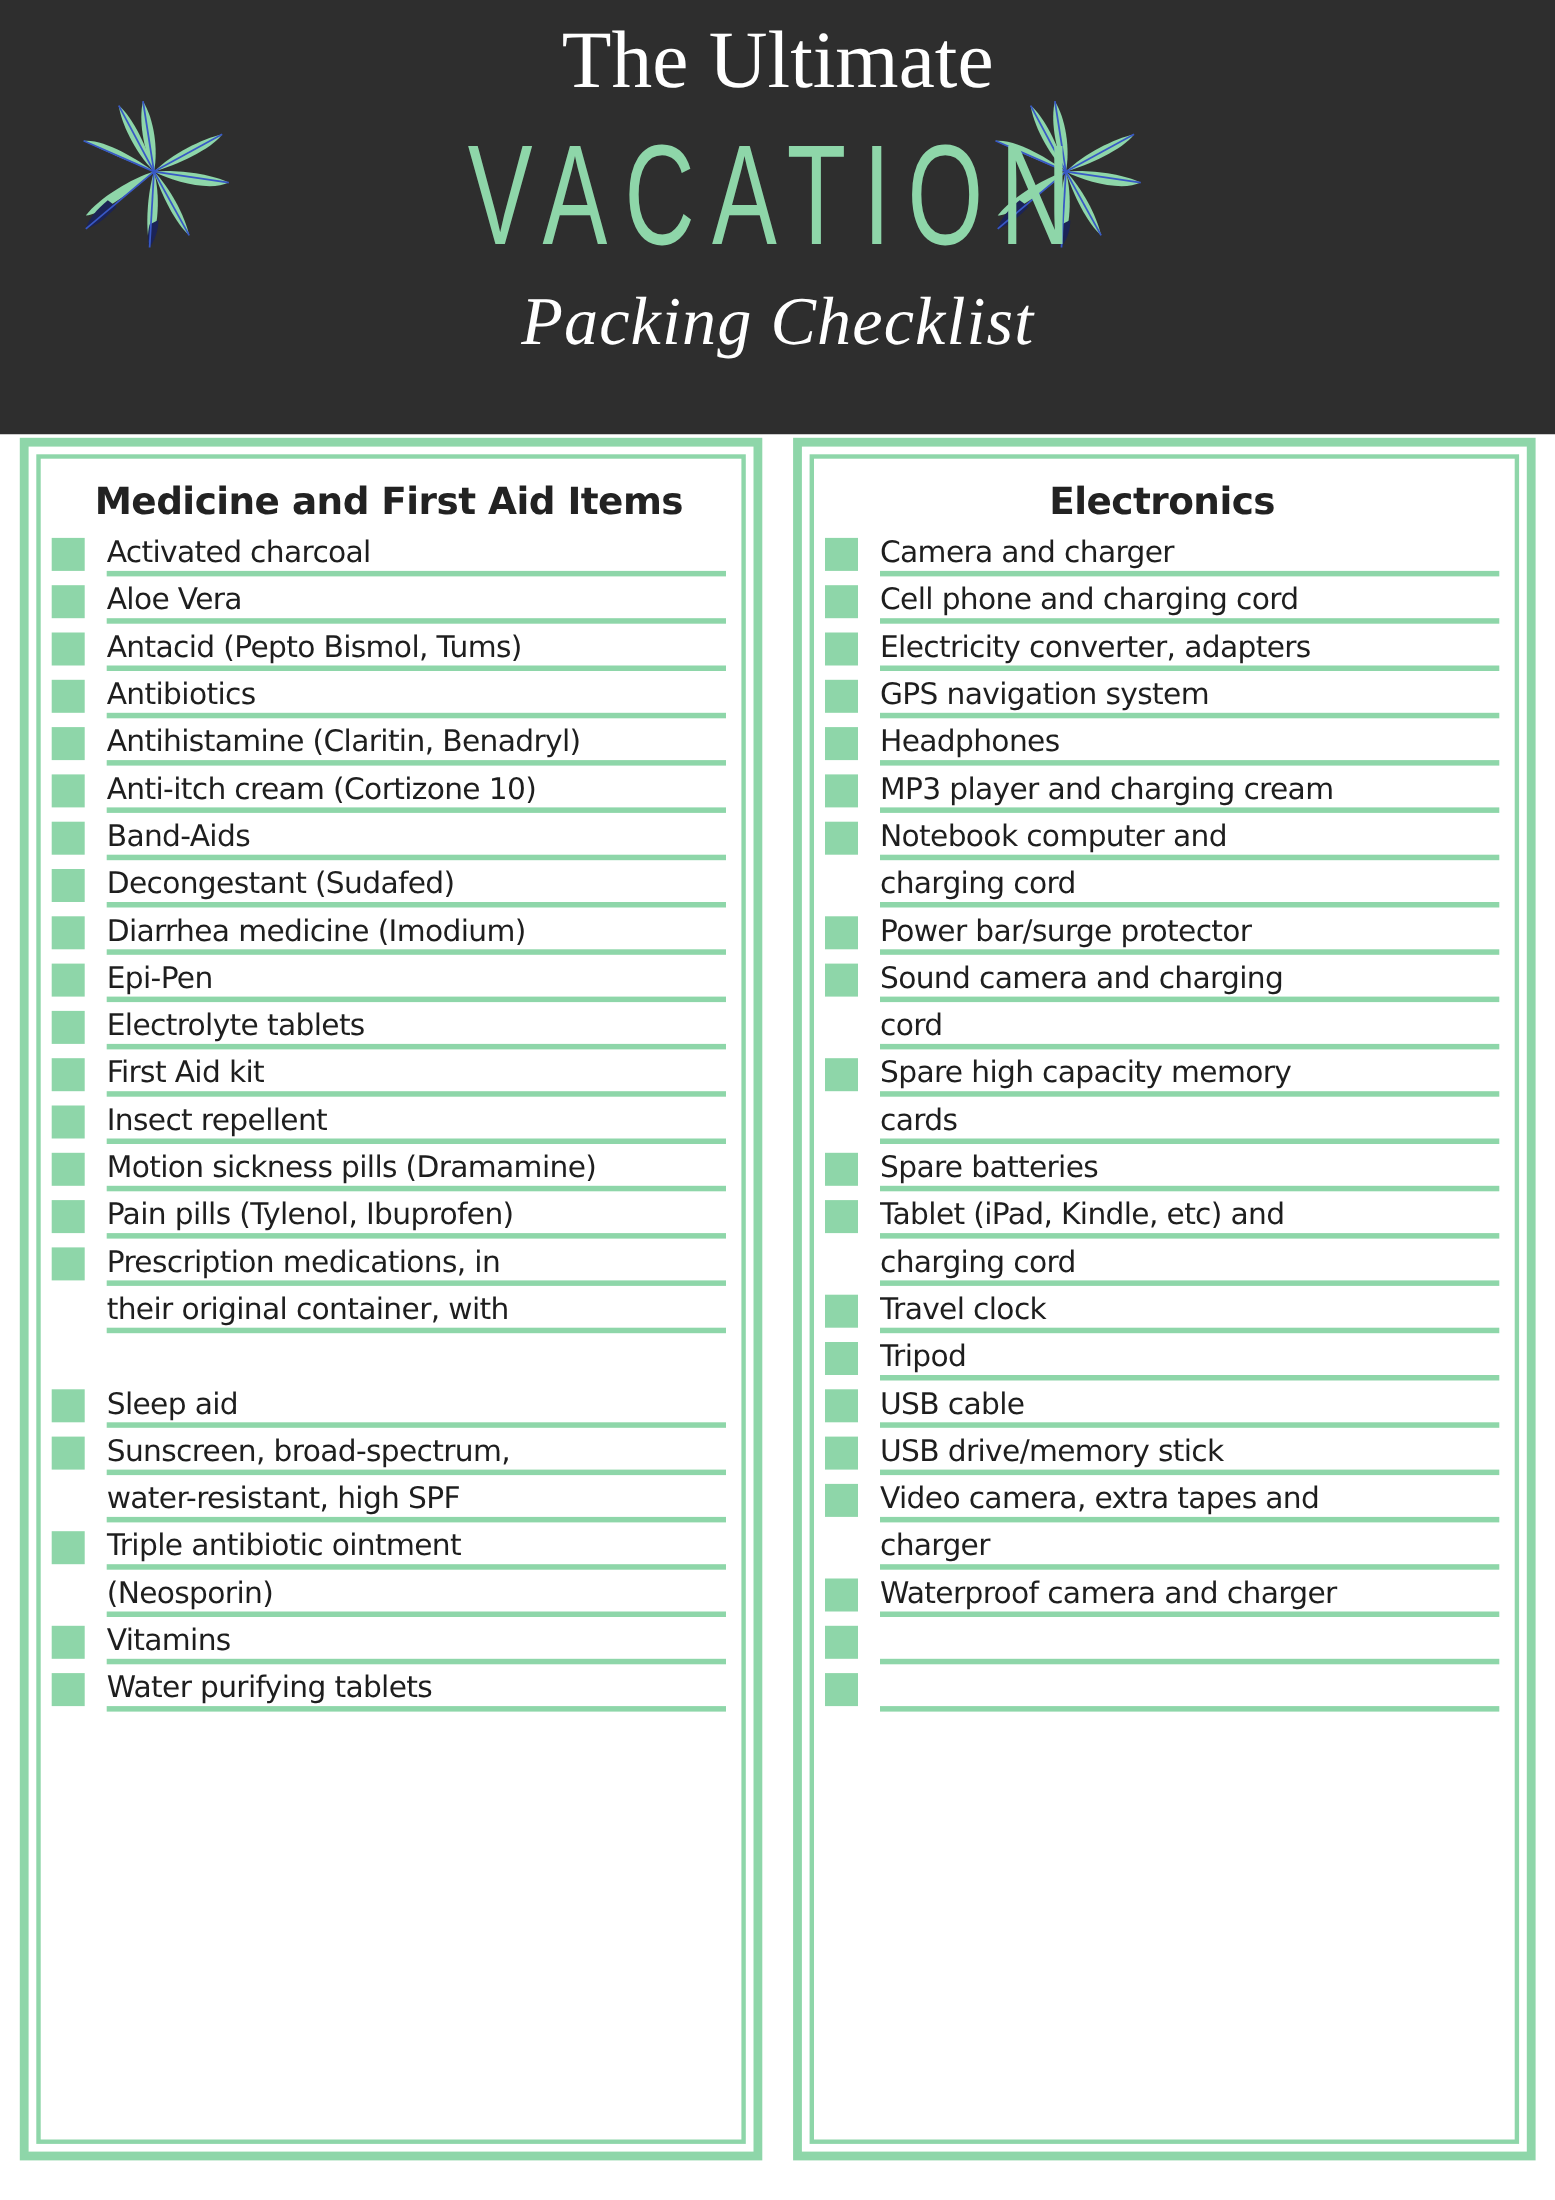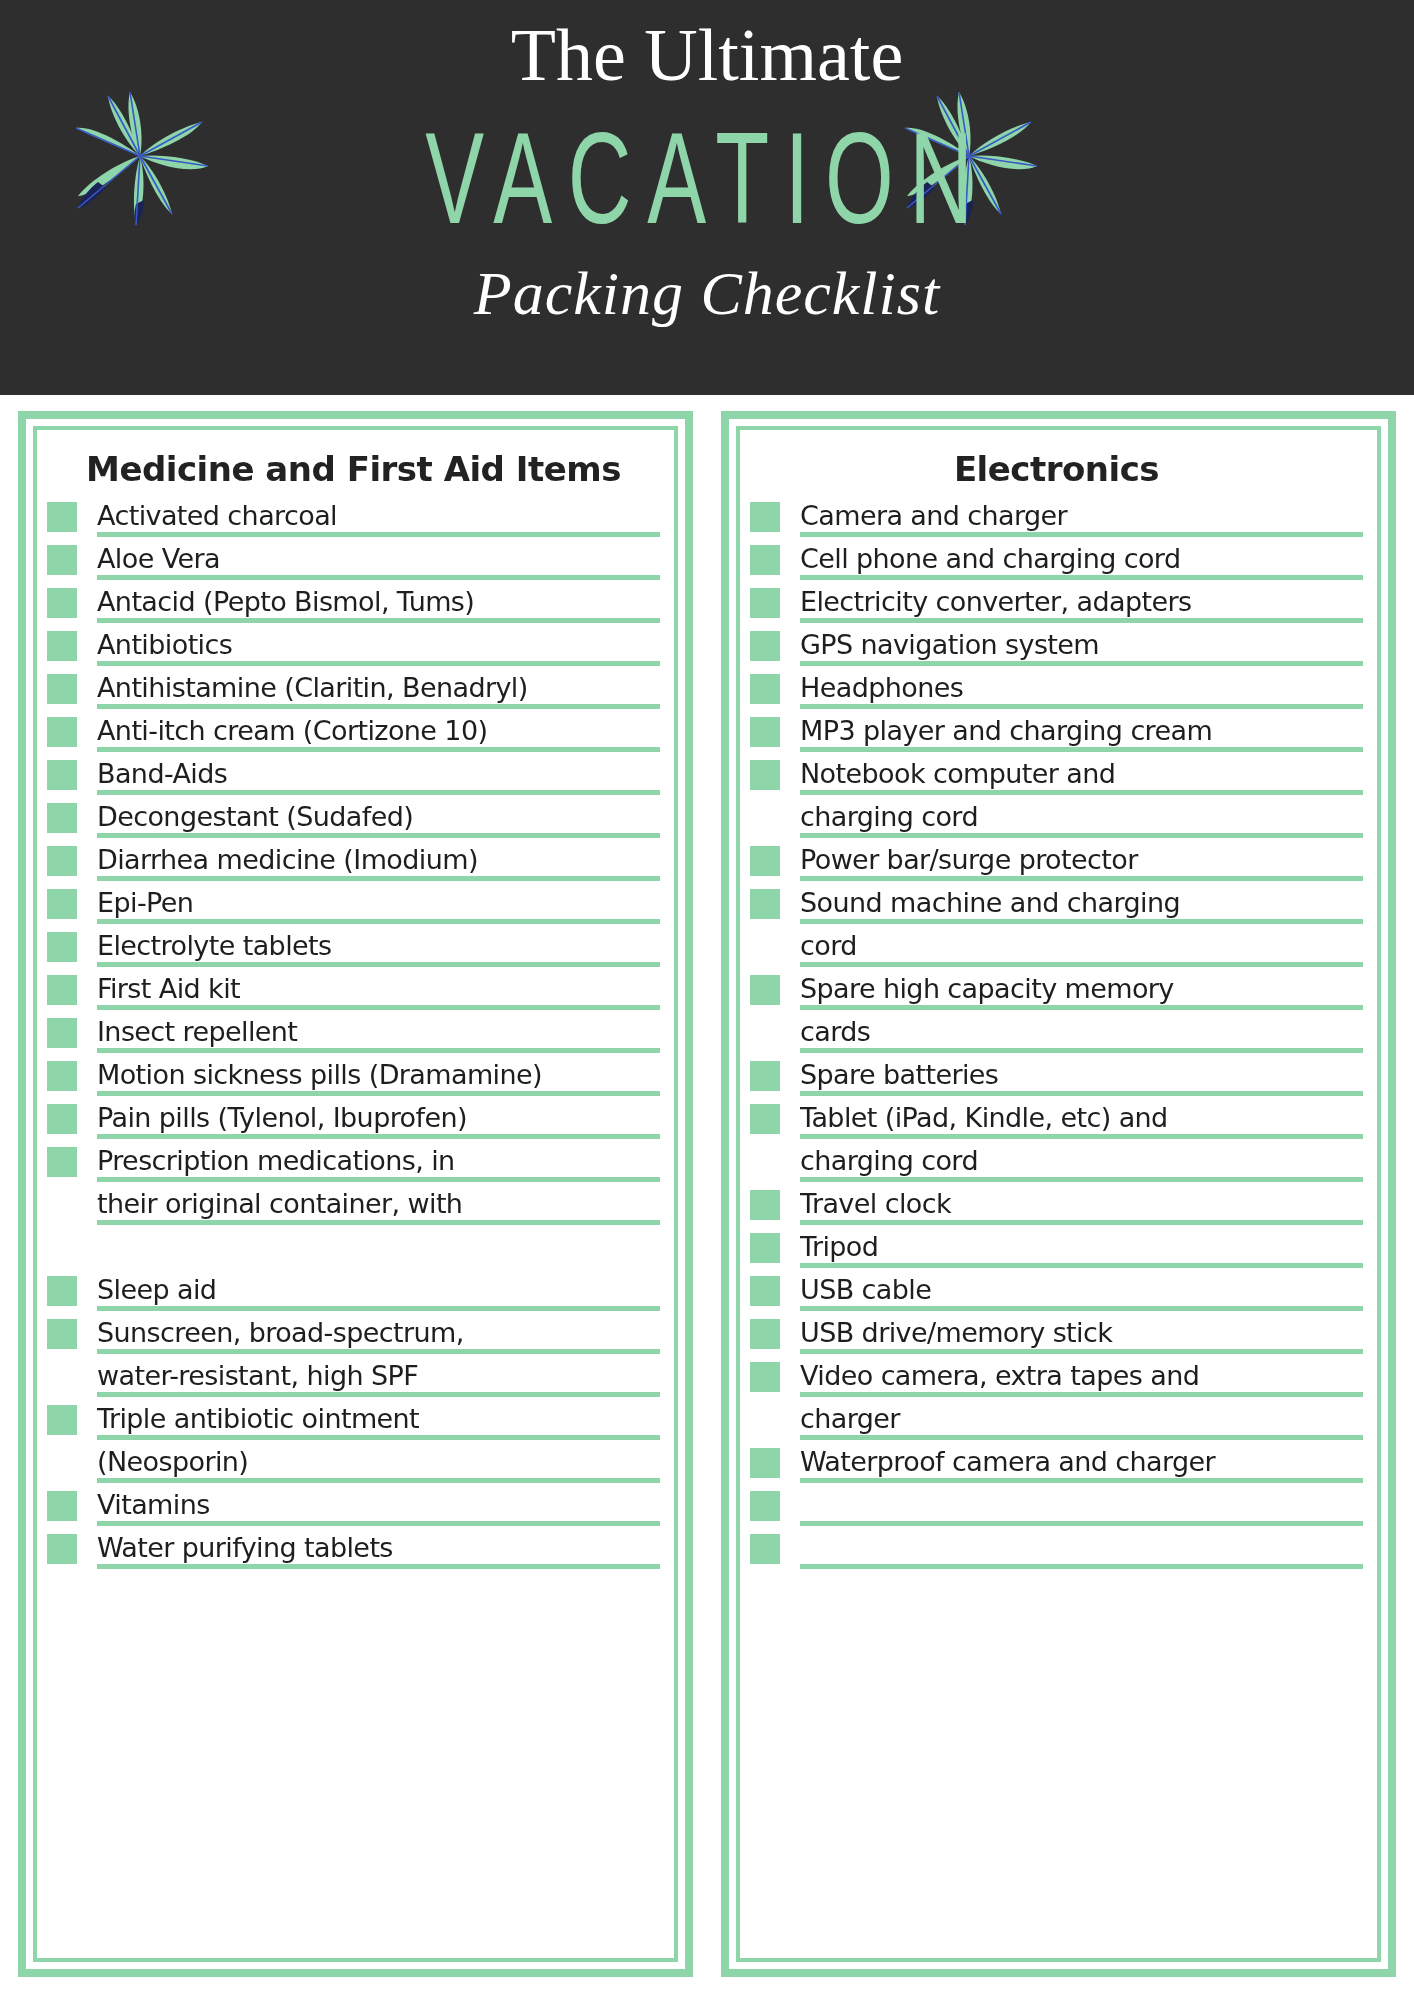--- a/index.html
+++ b/index.html
@@ -74,21 +74,21 @@
   
   .sheet {
     position: relative;
     width: 1414px;
     height: 1605px;
     background: #ffffff;
   }
   .columns {
     display: flex;
     gap: 28px;
-    padding: 16px 18px 0 18px;
+    padding: 3px 18px 0 18px;
     box-sizing: border-box;
   }
   .panel {
     flex: 1 1 0;
     border: 8px solid #8ed6a9;
     padding: 7px;
     background: #ffffff;
     box-sizing: border-box;
     height: 1566px;
   }
@@ -423,21 +423,21 @@
             </div>
             <div class="row">
               <div class="chk"></div>
               <div class="line-wrap">
                 <div class="row-text">Power bar/surge protector</div>
               </div>
             </div>
             <div class="row">
               <div class="chk"></div>
               <div class="line-wrap">
-                <div class="row-text">Sound machine and charging</div>
+                <div class="row-text">Sound camera and charging</div>
               </div>
             </div>
             <div class="row">
               <div class="chk blank"></div>
               <div class="line-wrap">
                 <div class="row-text">cord</div>
               </div>
             </div>
             <div class="row">
               <div class="chk"></div>

